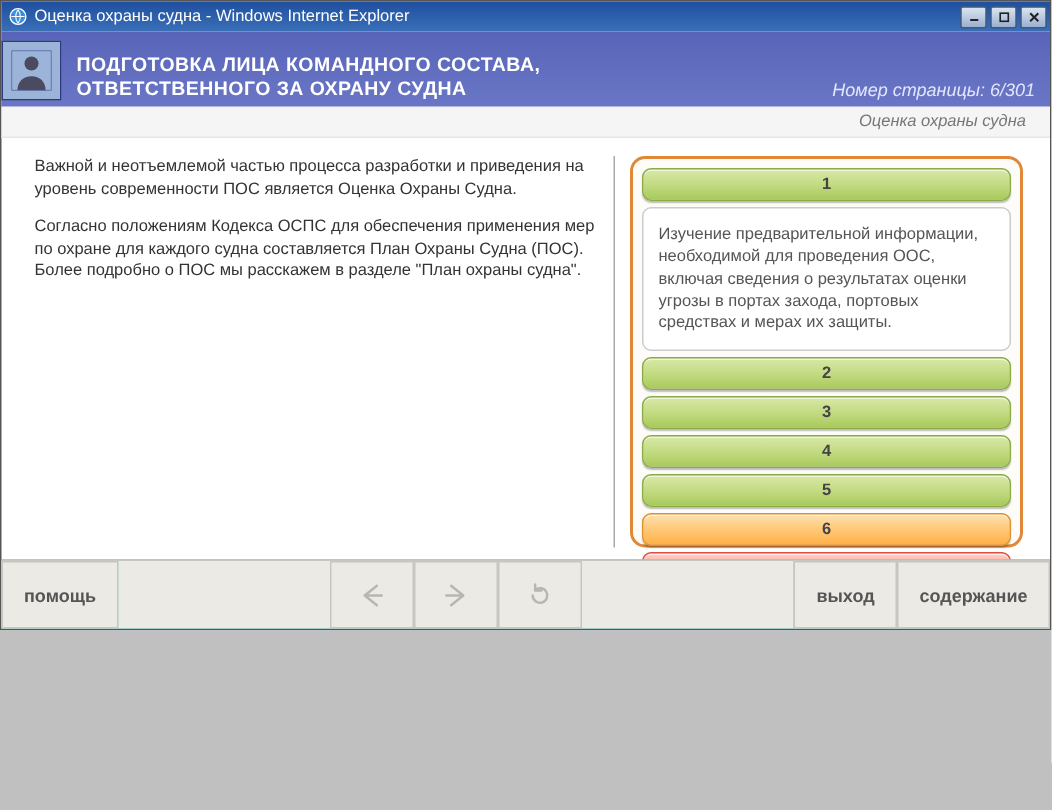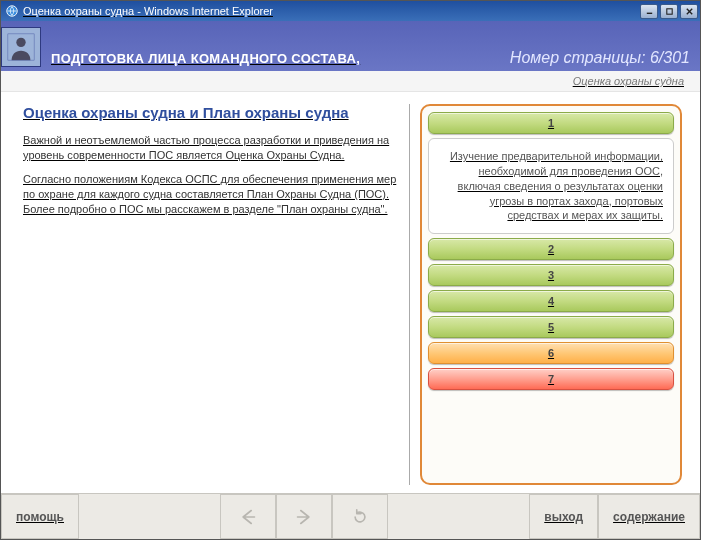--- a/index.html
+++ b/index.html
@@ -1,46 +1,46 @@
 <!DOCTYPE html>
 <html><head>
 <meta charset="utf-8">
 <style>
   * { margin: 0; padding: 0; box-sizing: border-box; }
   body { width: 701px; height: 540px; font-family: Tahoma, Arial, sans-serif; font-size: 11px; background: #c0c0c0; overflow: hidden; }
-  .window { width: 701px; height: 540px; background: #fff; border: 1px solid #555; display: flex; flex-direction: column; text-decoration: underline; }
+  .window { width: 701px; height: 420px; background: #fff; border: 1px solid #555; display: flex; flex-direction: column; }
   .titlebar { height: 20px; background: linear-gradient(to bottom, #1f4f9f, #3a6fb8); color: #fff; display: flex; align-items: center; padding: 0 2px 0 4px; font-size: 11px; }
   .titlebar .ie-icon { width: 14px; height: 14px; margin-right: 4px; display: flex; align-items: center; justify-content: center; }
   .titlebar .title-text { flex: 1; }
   .win-buttons { display: flex; gap: 2px; }
   .win-btn { width: 18px; height: 15px; background: linear-gradient(#dbe5f1,#9ab0d0); border: 1px solid #3a5a8a; border-radius: 2px; display: flex; align-items: center; justify-content: center; }
   .win-btn svg { width: 9px; height: 9px; }
 
   .header-band { background: linear-gradient(to bottom, #5864b8, #6a76c5); color: #fff; padding: 6px 10px 4px 0; display: flex; align-items: flex-end; gap: 10px; position: relative; }
   .header-thumb { width: 40px; height: 40px; background: #9db4d9; border: 1px solid #2e3a80; flex-shrink: 0; display:flex;align-items:center;justify-content:center; }
   .header-thumb svg { width: 30px; height: 30px; }
   .header-titles { font-weight: bold; font-size: 13px; line-height: 1.25; letter-spacing: 0.3px; }
-  .page-counter { position: absolute; right: 10px; bottom: 4px; font-size: 16px; font-style: italic; color: #e2e6ff; }
+  .page-counter { position: absolute; right: 10px; bottom: 4px; font-size: 12px; font-style: italic; color: #e2e6ff; }
 
   .breadcrumb-bar { background: #f5f5f5; text-align: right; padding: 4px 16px; font-style: italic; color: #777; font-size: 11px; border-bottom: 1px solid #e5e5e5; }
 
   .content { flex: 1; display: flex; padding: 12px 18px 8px 22px; gap: 10px; overflow: hidden; }
   .left-col { flex: 1; padding-right: 10px; border-right: 1px solid #aaa; }
   .left-col h2 { color: #304f9e; font-size: 15px; font-weight: bold; margin-bottom: 10px; line-height: 1.25; }
   .left-col p { font-size: 11px; color: #333; line-height: 1.35; margin-bottom: 10px; }
   .left-col .strong { font-weight: bold; }
 
   .right-col { width: 262px; flex-shrink: 0; }
   .panel { border: 2px solid #e08838; border-radius: 10px; background: #fdfcf8; padding: 6px; display: flex; flex-direction: column; gap: 4px; height: 100%; }
   .row { border-radius: 6px; text-align: center; font-weight: bold; font-size: 11px; color: #444; padding: 4px 6px; box-shadow: 0 1px 1px rgba(0,0,0,0.25), inset 0 1px 0 rgba(255,255,255,0.6); }
   .row.green { background: linear-gradient(to bottom, #d8e8a8 0%, #c3db82 50%, #a9c95d 100%); border: 1px solid #8bab49; }
   .row.orange { background: linear-gradient(to bottom, #ffe0b2 0%, #ffc877 50%, #ffb048 100%); border: 1px solid #e09030; }
   .row.red { background: linear-gradient(to bottom, #ffd0c8 0%, #ffa090 50%, #ff6b55 100%); border: 1px solid #d85040; }
   .row.head { margin-bottom: 0; }
-  .expand-body { background: #fff; border: 1px solid #ccc; border-radius: 6px; padding: 10px 10px; font-size: 11px; color: #555; line-height: 1.35; text-align: right; font-weight: normal; }
+  .expand-body { background: #fff; border: 1px solid #ccc; border-radius: 6px; padding: 10px 10px; font-size: 11px; color: #555; line-height: 1.35; text-align: left; font-weight: normal; }
 
   .footer { height: 46px; background: #14b8a6; border-top: 1px solid #c8c6c0; display: flex; align-items: stretch; }
   .fbtn { border: 1px solid #c8c6c0; background: #eceae5; display: flex; align-items: center; justify-content: center; color: #555; font-size: 12px; font-weight: bold; }
   .fbtn.text { padding: 0 14px; }
   .fbtn.icon { width: 56px; }
   .fbtn.spacer { flex: 1; border: none; border-top: 1px solid transparent; }
   .fbtn svg { width: 26px; height: 22px; stroke: #b8b6b0; fill: none; stroke-width: 2; }
 </style>
 </head>
 <body>
@@ -77,29 +77,29 @@
   <div class="header-band">
     <div class="header-thumb">
       <svg viewBox="0 0 32 32">
           <circle cx="16" cy="11" r="5" fill="#4a4a60"></circle>
           <path d="M6 30c0-6 4-10 10-10s10 4 10 10" fill="#4a4a60"></path>
           <rect x="2" y="2" width="28" height="28" fill="none" stroke="#4a5aa0" stroke-width="0.5"></rect>
         </svg>
     </div>
     <div class="header-titles">
       <div>ПОДГОТОВКА ЛИЦА КОМАНДНОГО СОСТАВА,</div>
+      <div>ОТВЕТСТВЕННОГО ЗА ОХРАНУ СУДНА</div>
     </div>
     <div class="page-counter">Номер страницы: 6/301</div>
   </div>
 
   <div class="breadcrumb-bar">Оценка охраны судна</div>
 
   <div class="content">
     <div class="left-col">
-      <h2>Оценка охраны судна и План охраны судна</h2>
       <p>Важной и неотъемлемой частью процесса разработки и приведения на уровень современности ПОС является Оценка Охраны Судна.</p>
       <p>Согласно положениям Кодекса ОСПС для обеспечения применения мер по охране для каждого судна составляется План Охраны Судна (ПОС). Более подробно о ПОС мы расскажем в разделе "План охраны судна".</p>
     </div>
 
     <div class="right-col">
       <div class="panel">
         <div class="row green head">1</div>
         <div class="expand-body">Изучение предварительной информации, необходимой для проведения ООС, включая сведения о результатах оценки угрозы в портах захода, портовых средствах и мерах их защиты.</div>
         <div class="row green">2</div>
         <div class="row green">3</div>

